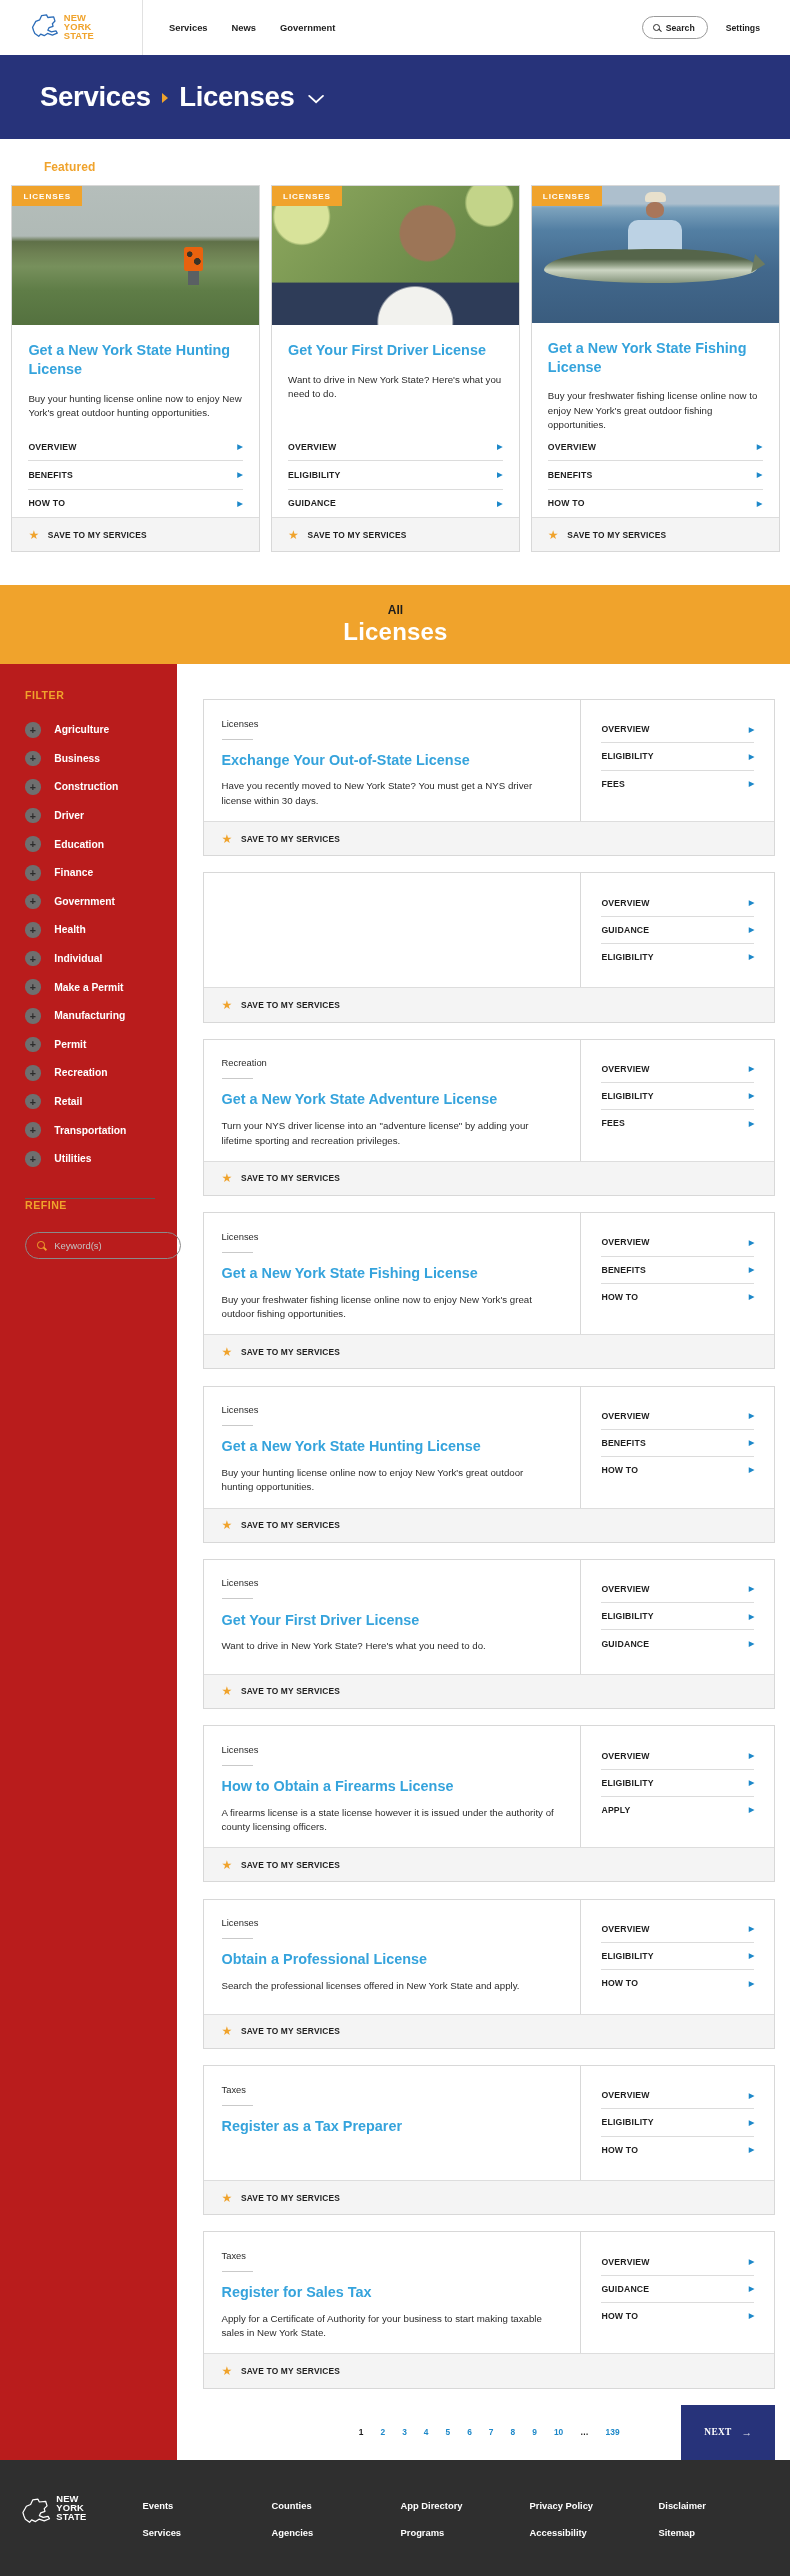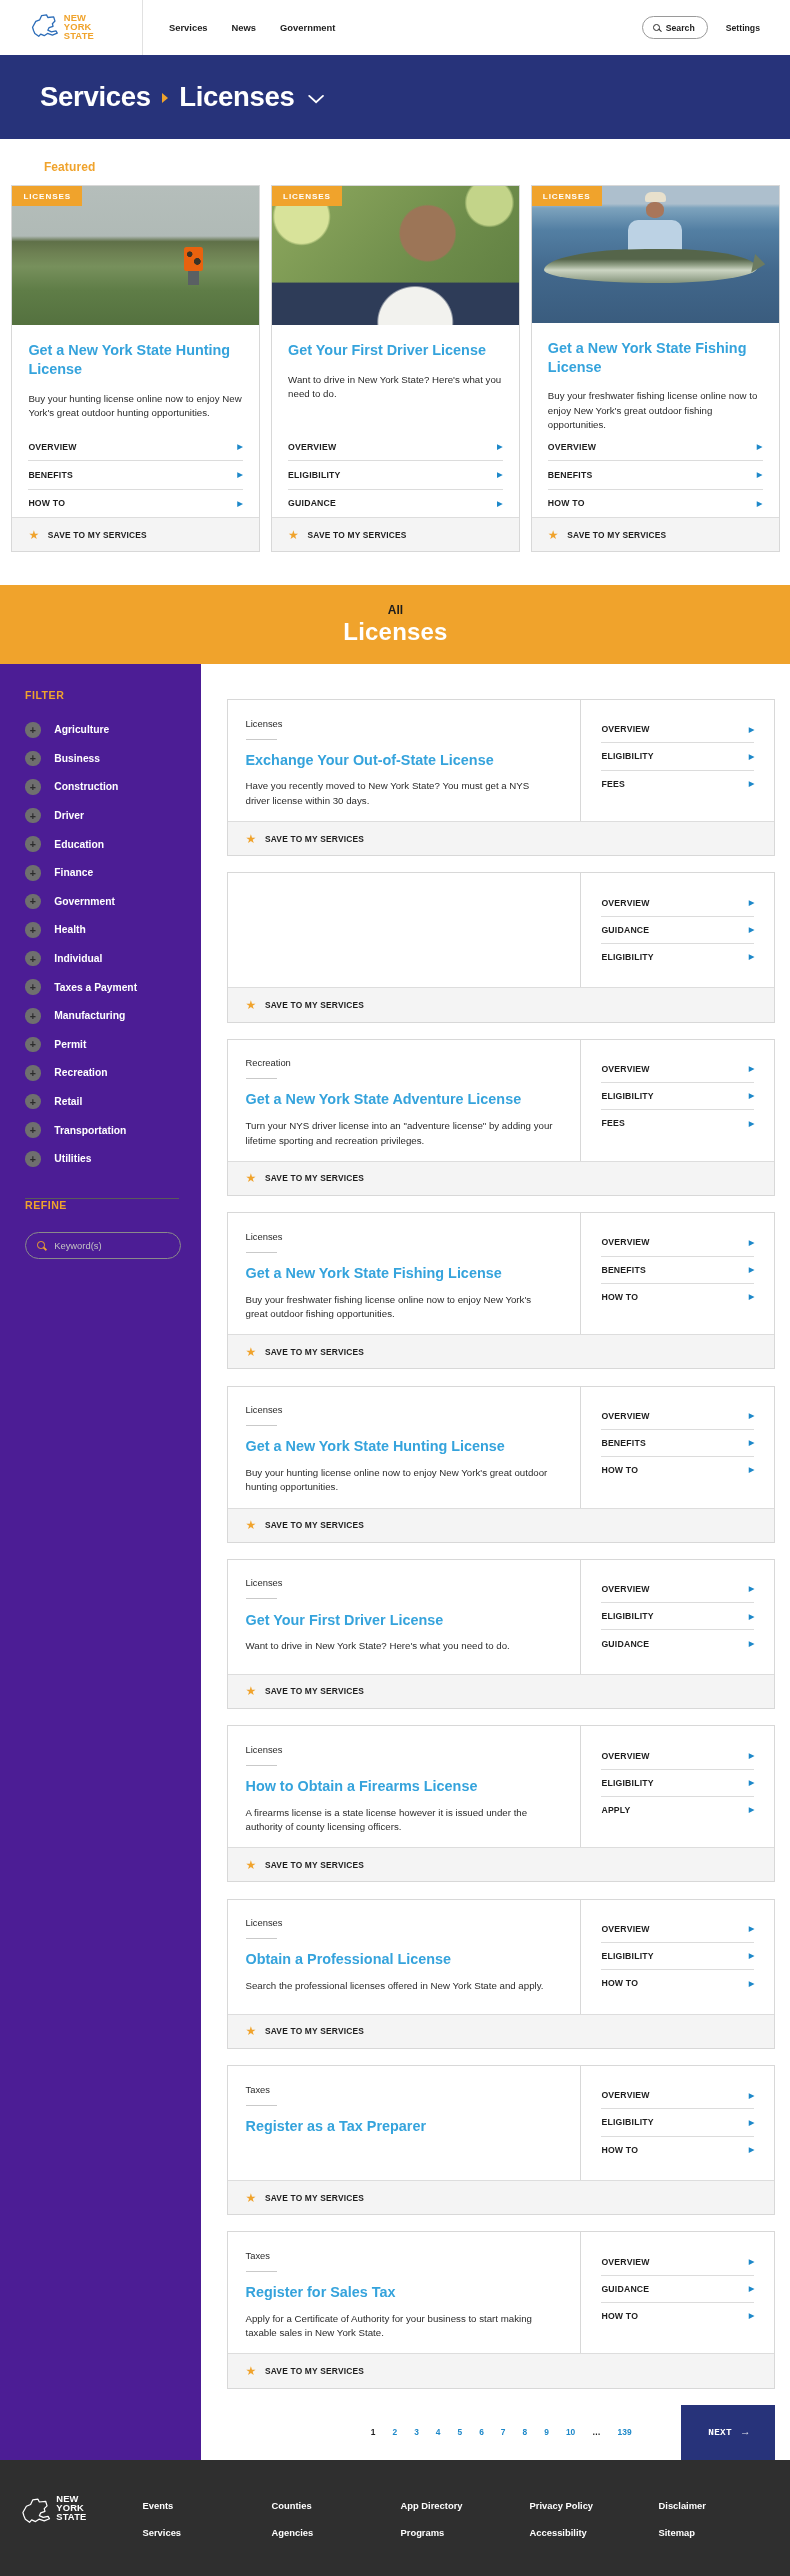--- a/index.html
+++ b/index.html
@@ -99,21 +99,21 @@
   .star { color:#f0a32c; font-size:12px; line-height:1; }
   .save-lbl { font-size:8.4px; font-weight:bold; color:#1d1d1d; letter-spacing:0.2px; }
 
   
   .all-banner { height:79px; background:#f0a32c; display:flex; flex-direction:column; align-items:center; justify-content:center; }
   .all-eyebrow { color:#1d1d1d; font-size:12px; font-weight:bold; }
   .all-title { color:#fff; font-size:24px; font-weight:bold; margin-top:1.9px; letter-spacing:0.2px; }
 
   
   .content-wrap { display:flex; min-height:1794px; background:#fff; }
-  .sidebar { width:201px; background:#4c1d95; padding:25px 22.5px 0 25px; flex-shrink:0; }
+  .sidebar { width:177px; background:#b91c1c; padding:25px 22.5px 0 25px; flex-shrink:0; }
   .side-heading { color:#f0a32c; font-size:10.6px; font-weight:bold; letter-spacing:0.5px; }
   .filter-list { margin-top:21px; }
   .filter-item { display:flex; align-items:center; gap:13.7px; margin-bottom:13px; }
   .plus-circle { width:15.6px; height:15.6px; border-radius:50%; background:#6f6f6f; color:#2b2b2b;
     font-size:10.6px; font-weight:bold; display:flex; align-items:center; justify-content:center; line-height:0; flex-shrink:0; }
   .filter-label { color:#fff; font-size:10.3px; font-weight:bold; }
   .side-divider { border-top:0.6px solid #5a5a5a; margin:31px 0 0; }
   .refine-heading { }
   .keyword-pill {
     margin-top:21px; width:156px; height:27px; border:0.6px solid #8a8a8a; border-radius:13.7px;
@@ -352,21 +352,21 @@
       <div class="filter-item clickable">
         <span class="plus-circle">+</span>
         <span class="filter-label">Health</span>
       </div>
       <div class="filter-item clickable">
         <span class="plus-circle">+</span>
         <span class="filter-label">Individual</span>
       </div>
       <div class="filter-item clickable">
         <span class="plus-circle">+</span>
-        <span class="filter-label">Taxes a Payment</span>
+        <span class="filter-label">Make a Permit</span>
       </div>
       <div class="filter-item clickable">
         <span class="plus-circle">+</span>
         <span class="filter-label">Manufacturing</span>
       </div>
       <div class="filter-item clickable">
         <span class="plus-circle">+</span>
         <span class="filter-label">Permit</span>
       </div>
       <div class="filter-item clickable">
@@ -667,21 +667,21 @@
         <a class="page-num clickable">4</a>
         <a class="page-num clickable">5</a>
         <a class="page-num clickable">6</a>
         <a class="page-num clickable">7</a>
         <a class="page-num clickable">8</a>
         <a class="page-num clickable">9</a>
         <a class="page-num clickable">10</a>
         <span class="page-ellipsis">…</span>
         <a class="page-num clickable">139</a>
       </div>
-      <button class="next-btn clickable" style="border:none; font-family:Liberation Mono, monospace;">
+      <button class="next-btn clickable" style="border:none; font-family:Liberation Serif, serif;">
         <span>NEXT</span>
         <span class="next-arrow">→</span>
       </button>
     </nav>
   </main>
 </div>
 
 <footer class="site-footer">
   <div class="footer-logo">
     <span>

